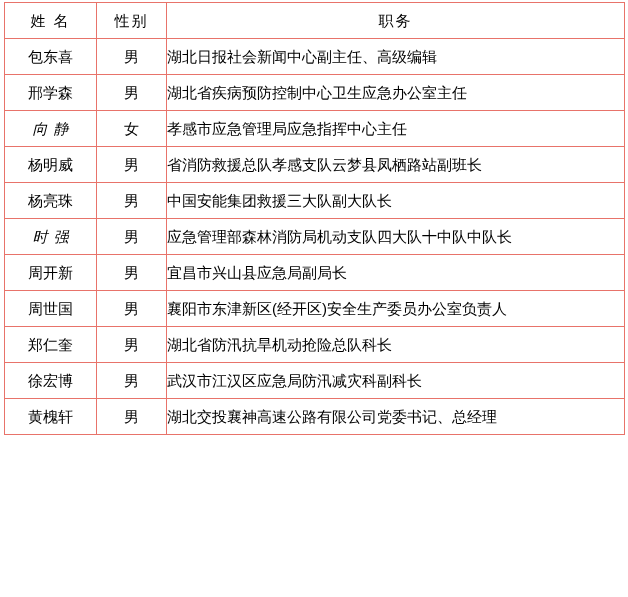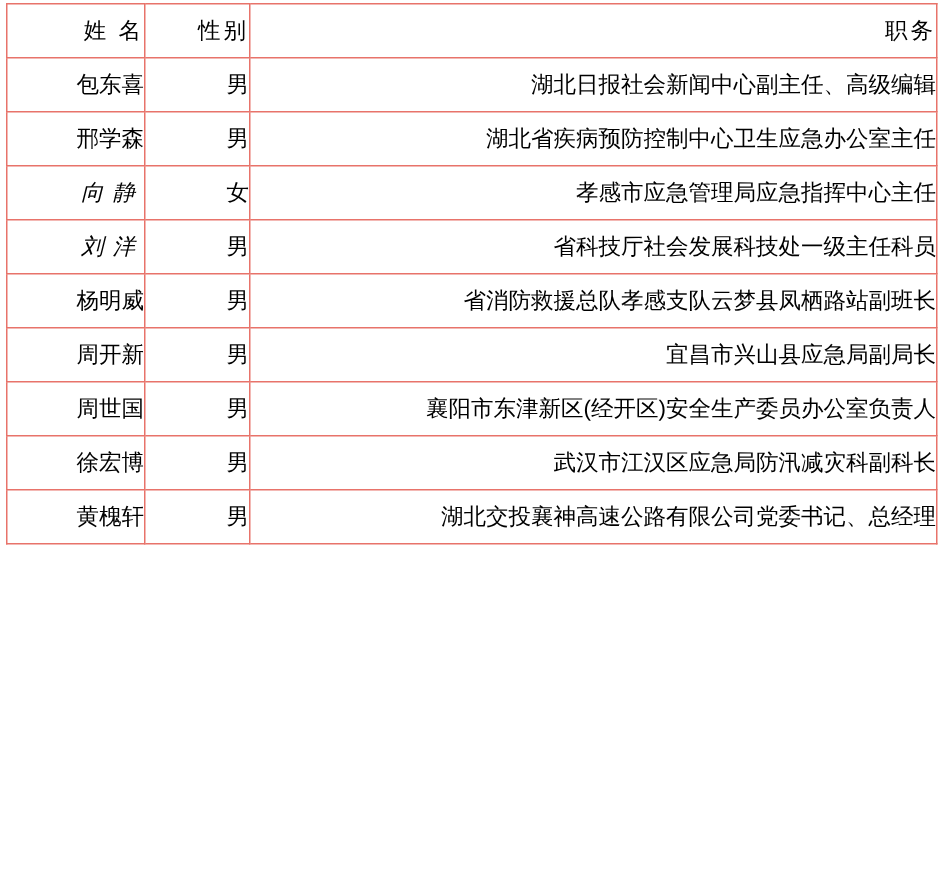--- a/index.html
+++ b/index.html
@@ -26,21 +26,20 @@
   }
   table.person-table td,
   table.person-table th {
     border: 1px solid #e8736a;
     padding: 0;
     height: 35px;
     vertical-align: middle;
     font-weight: normal;
     font-size: 15px;
     line-height: 18px;
-    text-align: right;
   }
   col.c-name { width: 92px; }
   col.c-gender { width: 70px; }
   col.c-title { width: 458px; }
 
   .hdr {
     text-align: center;
     font-size: 16px;
     font-weight: bold;
     letter-spacing: 2px;
@@ -94,38 +93,48 @@
           <td class="cell-name"><span class="nm">邢学森</span></td>
           <td class="cell-gender">男</td>
           <td class="cell-title">湖北省疾病预防控制中心卫生应急办公室主任</td>
         </tr>
         <tr>
           <td class="cell-name spaced"><span class="nm">向静</span></td>
           <td class="cell-gender">女</td>
           <td class="cell-title">孝感市应急管理局应急指挥中心主任</td>
         </tr>
         <tr>
-          <td class="cell-name spaced"><span class="nm">刘洋</span></td>
-          <td class="cell-gender">男</td>
-          <td class="cell-title">省科技厅社会发展科技处一级主任科员</td>
-        </tr>
-        <tr>
           <td class="cell-name"><span class="nm">杨明威</span></td>
           <td class="cell-gender">男</td>
           <td class="cell-title">省消防救援总队孝感支队云梦县凤栖路站副班长</td>
+        </tr>
+        <tr>
+          <td class="cell-name"><span class="nm">杨亮珠</span></td>
+          <td class="cell-gender">男</td>
+          <td class="cell-title">中国安能集团救援三大队副大队长</td>
+        </tr>
+        <tr>
+          <td class="cell-name spaced"><span class="nm">时强</span></td>
+          <td class="cell-gender">男</td>
+          <td class="cell-title">应急管理部森林消防局机动支队四大队十中队中队长</td>
         </tr>
         <tr>
           <td class="cell-name"><span class="nm">周开新</span></td>
           <td class="cell-gender">男</td>
           <td class="cell-title">宜昌市兴山县应急局副局长</td>
         </tr>
         <tr>
           <td class="cell-name"><span class="nm">周世国</span></td>
           <td class="cell-gender">男</td>
           <td class="cell-title">襄阳市东津新区(经开区)安全生产委员办公室负责人</td>
+        </tr>
+        <tr>
+          <td class="cell-name"><span class="nm">郑仁奎</span></td>
+          <td class="cell-gender">男</td>
+          <td class="cell-title">湖北省防汛抗旱机动抢险总队科长</td>
         </tr>
         <tr>
           <td class="cell-name"><span class="nm">徐宏博</span></td>
           <td class="cell-gender">男</td>
           <td class="cell-title">武汉市江汉区应急局防汛减灾科副科长</td>
         </tr>
         <tr>
           <td class="cell-name"><span class="nm">黄槐轩</span></td>
           <td class="cell-gender">男</td>
           <td class="cell-title">湖北交投襄神高速公路有限公司党委书记、总经理</td>

